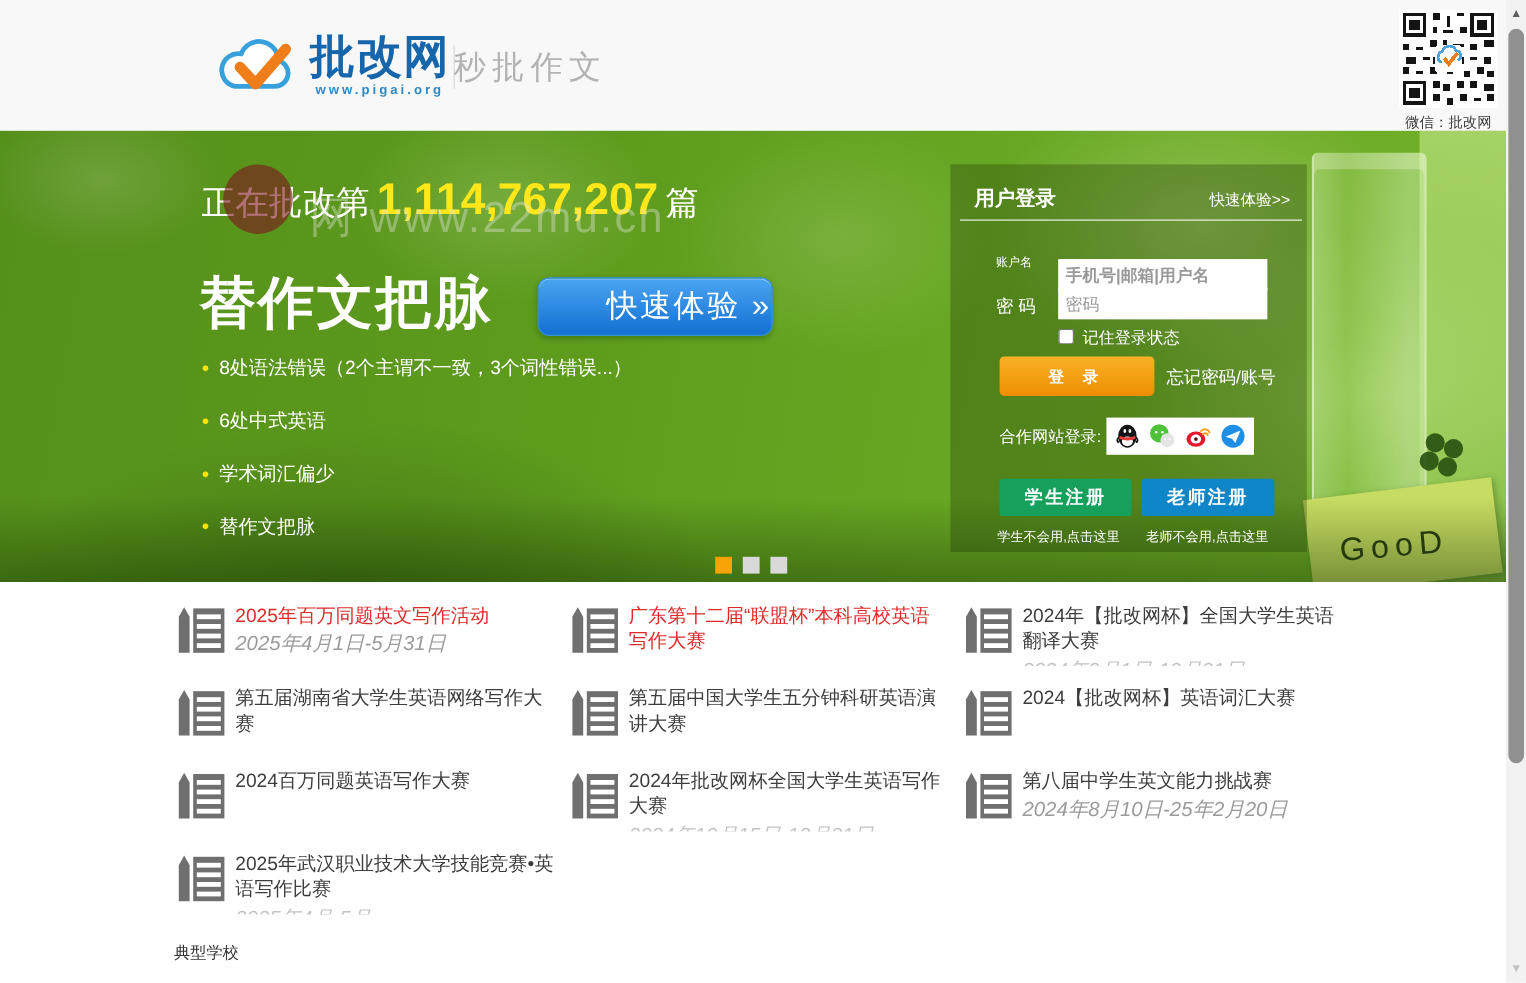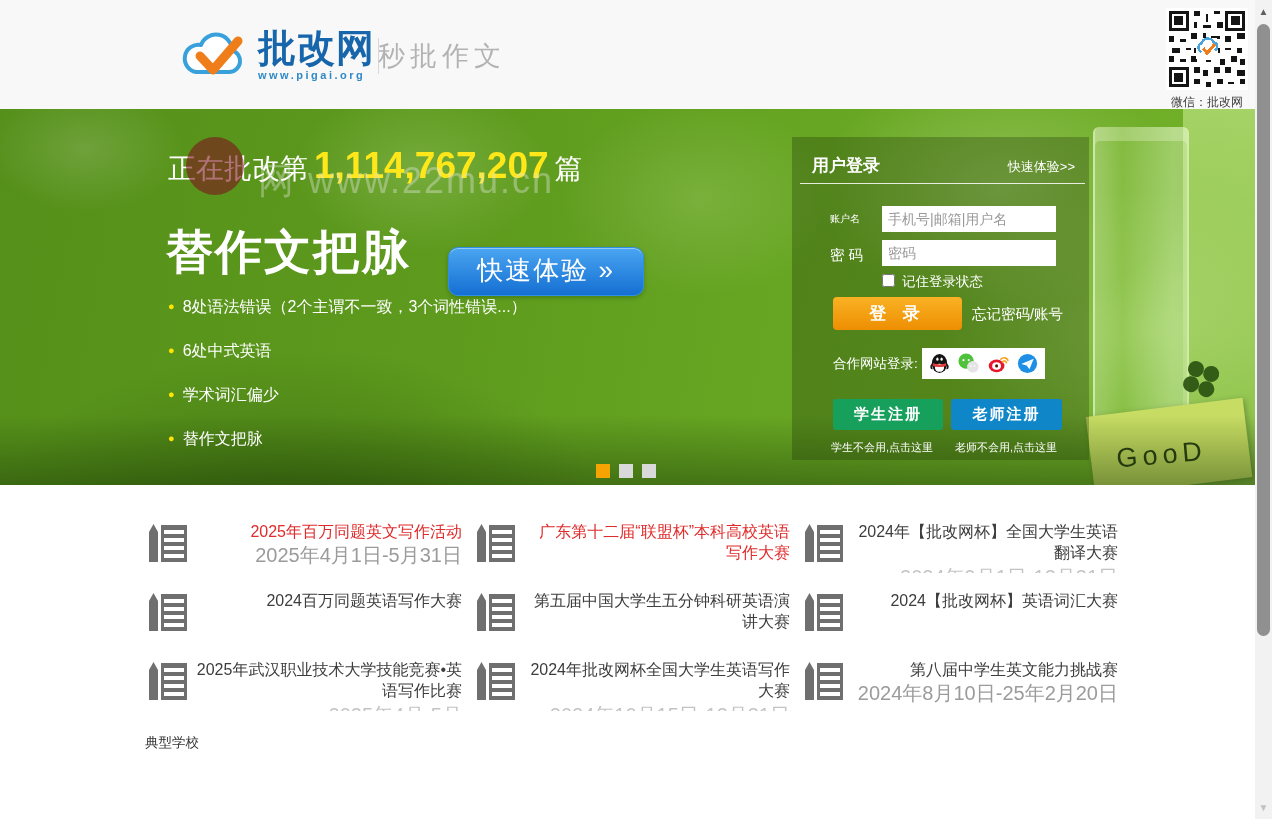--- a/index.html
+++ b/index.html
@@ -2,21 +2,21 @@
 <html><head>
 <meta charset="utf-8">
 <style>
   html,body{margin:0;padding:0;}
   body{
     width:1272px;height:819px;overflow:hidden;position:relative;
     background:#fff;font-family:"Liberation Sans","DejaVu Sans",sans-serif;
   }
   
   .site-header{position:relative;width:1255px;height:109px;background:#f8f8f8;}
-  .logo-group{position:absolute;left:178px;top:26px;display:flex;align-items:center;cursor:pointer;}
+  .logo-group{position:absolute;left:178px;top:26px;display:flex;align-items:center;cursor:pointer;text-align:center;}
   .logo-cloud{width:74px;height:58px;}
   .brand-block{margin-left:6px;}
   .brand-text{font-size:38px;font-weight:bold;color:#1766ab;line-height:38px;letter-spacing:1px;}
   .brand-url{font-size:11px;font-weight:bold;color:#2f89c5;letter-spacing:2.5px;margin-top:2px;}
   .logo-divider{width:1px;height:36px;background:#d8d8d8;margin:0 16px 0 18px;}
   .tagline{font-size:27px;color:#b3b3b3;letter-spacing:5px;}
   .qr-box{position:absolute;left:1166px;top:8px;width:82px;}
   .qr-svg{width:82px;height:82px;display:block;}
   .qr-caption{font-size:12px;color:#3c3c3c;text-align:center;margin-top:4px;white-space:nowrap;}
   
@@ -47,70 +47,70 @@
     box-shadow:16px 0 0 rgba(40,80,15,.9),0 16px 0 rgba(40,80,15,.9),16px 16px 0 rgba(40,80,15,.9);
     transform:rotate(18deg);}
   .wm-circle{position:absolute;left:186px;top:28px;width:58px;height:58px;border-radius:50%;
     background:rgba(125,20,30,.6);z-index:6;pointer-events:none;}
   .watermark{position:absolute;left:258px;top:48px;font-size:36px;color:rgba(225,230,218,.40);
     letter-spacing:2px;z-index:6;pointer-events:none;white-space:nowrap;}
   .counter{position:absolute;left:168px;top:36px;font-size:28px;color:#fff;z-index:4;}
   .counter-number{font-size:37px;font-weight:bold;color:#ffe71a;padding:0 6px;}
   .headline{position:absolute;left:166px;top:112px;font-size:47px;font-weight:bold;color:#fff;
     letter-spacing:2px;z-index:4;}
-  .cta-button{position:absolute;left:448px;top:138px;width:194px;height:47px;border-radius:10px;
+  .cta-button{position:absolute;left:448px;top:122px;width:194px;height:47px;border-radius:10px;
     background:linear-gradient(#4aa5f2,#146fd2);border:1px solid #2f8fe0;
     box-shadow:inset 0 1px 0 rgba(255,255,255,.4),0 2px 4px rgba(0,40,0,.25);
-    color:#fff;font-size:26px;text-align:center;line-height:45px;letter-spacing:2px;z-index:4;cursor:pointer;}
+    color:#fff;font-size:26px;text-align:right;line-height:45px;letter-spacing:2px;z-index:4;cursor:pointer;}
   .hero-bullets{position:absolute;left:168px;top:188px;margin:0;padding:0;list-style:none;z-index:4;}
   .hero-bullets li{color:#fff;font-size:16px;margin-bottom:23px;white-space:nowrap;}
   .hero-bullets li::before{content:"●";color:#ffe400;font-size:11px;vertical-align:2px;margin-right:8px;}
   .dots{position:absolute;left:596px;top:355px;display:flex;gap:9px;z-index:4;}
   .dot{width:14px;height:14px;background:#d9d9d9;cursor:pointer;}
   .dot.active{background:#f6a303;}
   
   .login-panel{position:absolute;left:792px;top:28px;width:297px;height:323px;
     background:rgba(20,40,2,.28);z-index:8;color:#fff;}
   .lp-title{position:absolute;left:20px;top:17px;font-size:17px;font-weight:bold;}
   .lp-quick{position:absolute;right:14px;top:21px;font-size:13px;cursor:pointer;}
   .lp-line{position:absolute;left:8px;right:4px;top:46px;border-bottom:1px solid rgba(255,255,255,.85);}
   .lp-label1{position:absolute;left:38px;top:75px;font-size:10px;}
   .lp-label2{position:absolute;left:38px;top:109px;font-size:14.5px;}
   .lp-input{position:absolute;left:90px;width:162px;height:24px;border:1px solid #fff;
     font-size:14px;color:#333;padding:0 5px;background:#fff;outline:none;
     font-family:"Liberation Sans","DejaVu Sans",sans-serif;}
   .lp-input::placeholder{color:#999;opacity:1;}
-  #account-input{top:69px;}
+  #account-input{top:79px;font-weight:bold;}
   #password-input{top:103px;}
   .lp-check{position:absolute;left:90px;top:137px;width:13px;height:13px;margin:0;}
   .lp-remember{position:absolute;left:110px;top:136px;font-size:13.5px;}
   .lp-login-btn{position:absolute;left:41px;top:160px;width:129px;height:33px;border:none;border-radius:4px;
-    background:linear-gradient(#f9b224,#ee8e02);color:#fff;font-size:17px;font-weight:bold;
+    background:linear-gradient(#f9b224,#ee8e02);color:#fff;font-size:13px;font-weight:bold;
     letter-spacing:6px;cursor:pointer;font-family:inherit;}
   .lp-forgot{position:absolute;left:180px;top:168px;font-size:14.5px;cursor:pointer;}
   .lp-partner-label{position:absolute;left:41px;top:218px;font-size:13.5px;}
   .lp-strip{position:absolute;left:130px;top:211px;width:117px;height:31px;background:#fff;
     display:flex;align-items:center;justify-content:space-around;padding:0 3px;}
   .lp-strip svg{width:23px;height:23px;cursor:pointer;}
   .lp-reg{position:absolute;top:262px;height:31px;border:none;border-radius:3px;color:#fff;
     font-size:15px;font-weight:bold;cursor:pointer;font-family:inherit;letter-spacing:2px;}
   .lp-reg.student{left:41px;width:110px;background:#16a05c;}
   .lp-reg.teacher{left:159px;width:111px;background:#0e86c8;}
   .lp-help{position:absolute;top:303px;font-size:11px;cursor:pointer;}
   .lp-help.student{left:39px;}
   .lp-help.teacher{left:163px;}
   
-  .news{display:flex;margin-left:145px;padding-top:36px;text-align:right;}
+  .news{display:flex;margin-left:145px;padding-top:18px;}
   .news-col{width:328px;display:flex;flex-direction:column;}
   .news-item{display:flex;min-height:69px;cursor:pointer;}
   .news-icon{width:44px;height:44px;flex-shrink:0;}
   .news-text{margin-left:7px;width:266px;}
   .news-title{font-size:16px;line-height:21px;color:#3d3d3d;}
   .news-title.hl{color:#e02b2b;}
-  .news-date{font-size:20px;line-height:20px;color:#9b9b9b;margin-top:3px;}
+  .news-date{font-size:17px;line-height:20px;color:#9b9b9b;margin-top:3px;font-style:italic;}
   .news-date.clip{height:6px;overflow:hidden;color:#b5b5b5;opacity:.8;margin-top:4px;}
   
   .schools-title{margin:6px 0 0 145px;font-size:13.5px;color:#333;}
   
   .scrollbar{position:absolute;right:0;top:0;width:17px;height:819px;background:#f2f2f2;z-index:50;}
   .sb-up{position:absolute;top:6px;left:0;width:17px;text-align:center;color:#5f5f5f;font-size:10px;cursor:pointer;}
   .sb-down{position:absolute;bottom:6px;left:0;width:17px;text-align:center;color:#c2c2c2;font-size:10px;cursor:pointer;}
   .sb-thumb{position:absolute;left:2px;top:24px;width:13px;height:612px;background:#909090;border-radius:7px;cursor:pointer;}
 </style>
 </head>
@@ -260,20 +260,35 @@
           <path fill="#6f6f6f" d="M8.5 3 L13 11 V41 H4 V11 Z"></path>
           <rect x="16" y="4" width="26" height="37" fill="#6f6f6f"></rect>
           <g fill="#fff">
             <rect x="19" y="9" width="20" height="4"></rect>
             <rect x="19" y="17" width="20" height="4"></rect>
             <rect x="19" y="25" width="20" height="4"></rect>
             <rect x="19" y="33" width="20" height="4"></rect>
           </g>
         </svg>
       <div class="news-text">
+          <div class="news-title">第五届湖南省大学生英语网络写作大赛</div>
+        </div>
+    </div>
+    <div class="news-item">
+      <svg class="news-icon" viewBox="0 0 44 44">
+          <path fill="#6f6f6f" d="M8.5 3 L13 11 V41 H4 V11 Z"></path>
+          <rect x="16" y="4" width="26" height="37" fill="#6f6f6f"></rect>
+          <g fill="#fff">
+            <rect x="19" y="9" width="20" height="4"></rect>
+            <rect x="19" y="17" width="20" height="4"></rect>
+            <rect x="19" y="25" width="20" height="4"></rect>
+            <rect x="19" y="33" width="20" height="4"></rect>
+          </g>
+        </svg>
+      <div class="news-text">
           <div class="news-title">2024百万同题英语写作大赛</div>
         </div>
     </div>
     <div class="news-item">
       <svg class="news-icon" viewBox="0 0 44 44">
           <path fill="#6f6f6f" d="M8.5 3 L13 11 V41 H4 V11 Z"></path>
           <rect x="16" y="4" width="26" height="37" fill="#6f6f6f"></rect>
           <g fill="#fff">
             <rect x="19" y="9" width="20" height="4"></rect>
             <rect x="19" y="17" width="20" height="4"></rect>

